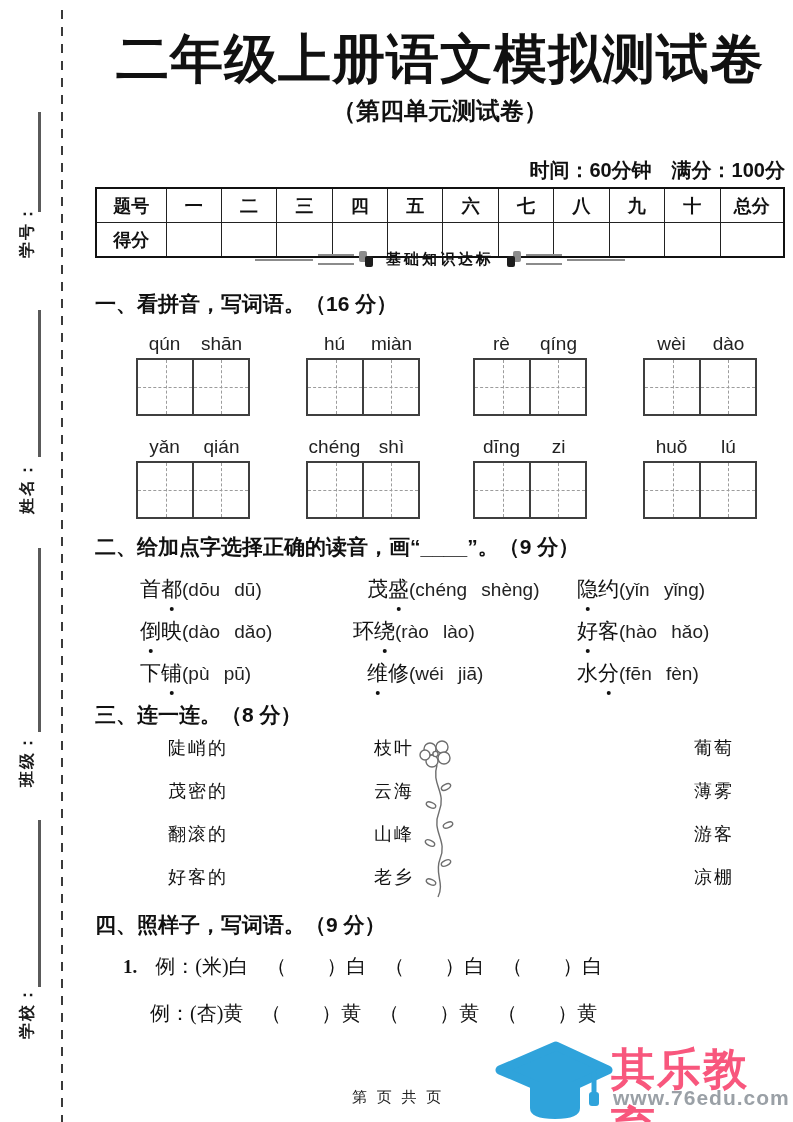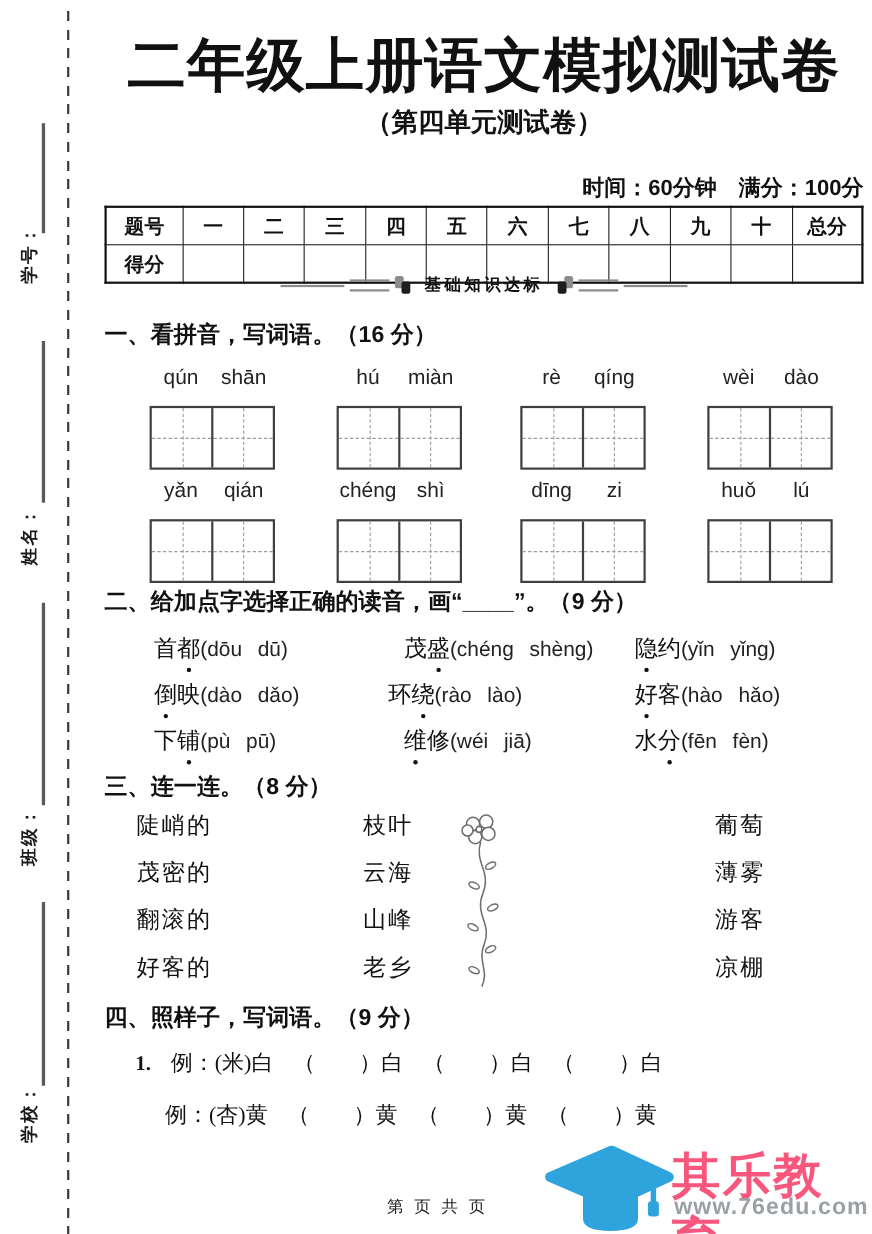--- a/index.html
+++ b/index.html
@@ -32,37 +32,37 @@
   .orn .l2{width:36px;height:7px;border-top:2px solid #8b8b8b;border-bottom:2px solid #8b8b8b;}
   .leaf{position:relative;width:15px;height:17px;}
   .leaf i{position:absolute;width:8px;height:11px;border-radius:2px;display:block;}
   .leaf .g{background:#8d8d8d;left:0;top:0;}
   .leaf .b{background:#1d1d1d;left:6px;top:5px;}
   .orn.r{transform:scaleX(-1);}
   
   .shead{position:absolute;white-space:nowrap;font-size:21px;font-weight:800;}
   
   .pgroup{position:absolute;width:114px;}
-  .plabels{display:flex;height:27px;align-items:flex-end;padding-bottom:14px;}
+  .plabels{display:flex;height:27px;align-items:flex-end;padding-bottom:3px;}
   .plabels span{flex:1;text-align:center;font:400 19px "Liberation Sans",sans-serif;color:#222;}
   .pbox{position:relative;height:54px;border:2px solid #3f3f3f;background:#fff;}
   .pbox .vmid{position:absolute;left:50%;top:0;bottom:0;width:2px;margin-left:-1px;background:#3f3f3f;}
   .pbox .hdash{position:absolute;top:50%;left:0;right:0;border-top:1px dashed #9c9c9c;}
   .pbox .vd1{position:absolute;left:25%;top:0;bottom:0;border-left:1px dashed #9c9c9c;}
   .pbox .vd2{position:absolute;left:75%;top:0;bottom:0;border-left:1px dashed #9c9c9c;}
   
   .s2item{position:absolute;white-space:nowrap;}
   .s2item .hz{font-family:"Liberation Serif",serif;font-size:21px;color:#111;}
   .s2item .rd{font-family:"Liberation Sans",sans-serif;font-size:19px;word-spacing:9px;color:#222;}
   .dc{position:relative;display:inline-block;}
   .dc::after{content:"";position:absolute;left:50%;transform:translateX(-50%);bottom:-8px;
              width:4.5px;height:4.5px;border-radius:50%;background:#111;}
   
   .s3col{position:absolute;top:736px;}
-  .s3col div{height:43px;font-family:"Liberation Serif",serif;font-size:21px;letter-spacing:2px;}
+  .s3col div{height:43px;font-family:"Liberation Serif",serif;font-size:18px;letter-spacing:2px;margin-left:44px;}
   .vine{position:absolute;left:418px;top:737px;color:#6e6e6e;}
   
   .s4line{position:absolute;display:flex;align-items:baseline;gap:18px;white-space:nowrap;
           font-family:"Liberation Serif",serif;font-size:20px;}
   .s4line .num{font-weight:700;font-size:19px;}
   
   .pagefoot{position:absolute;left:0;top:1088px;width:793px;text-align:center;
             font-family:"Liberation Serif",serif;font-size:15px;word-spacing:6px;color:#222;}
   .cap{position:absolute;left:494px;top:1032px;}
   .brand{position:absolute;left:611px;top:1040px;font-size:44px;font-weight:900;letter-spacing:2px;}

